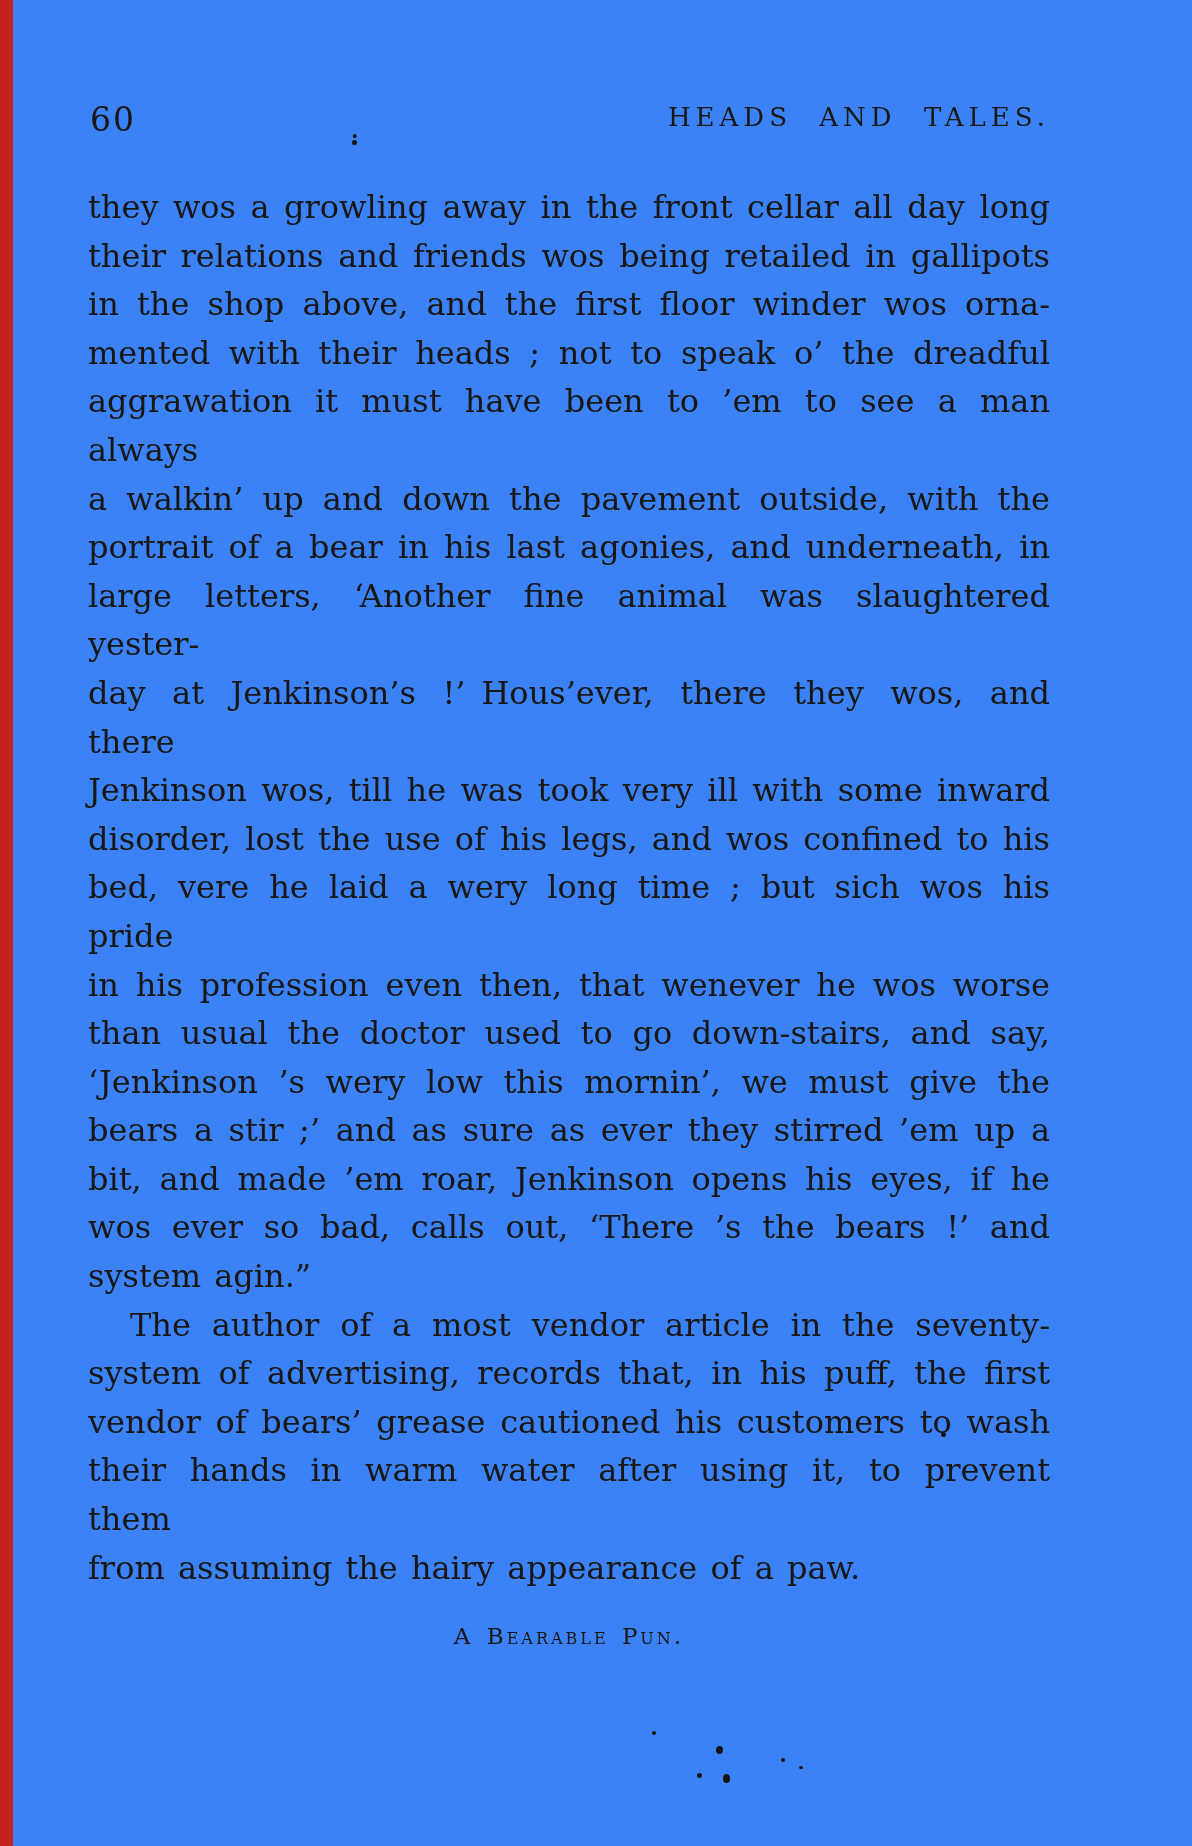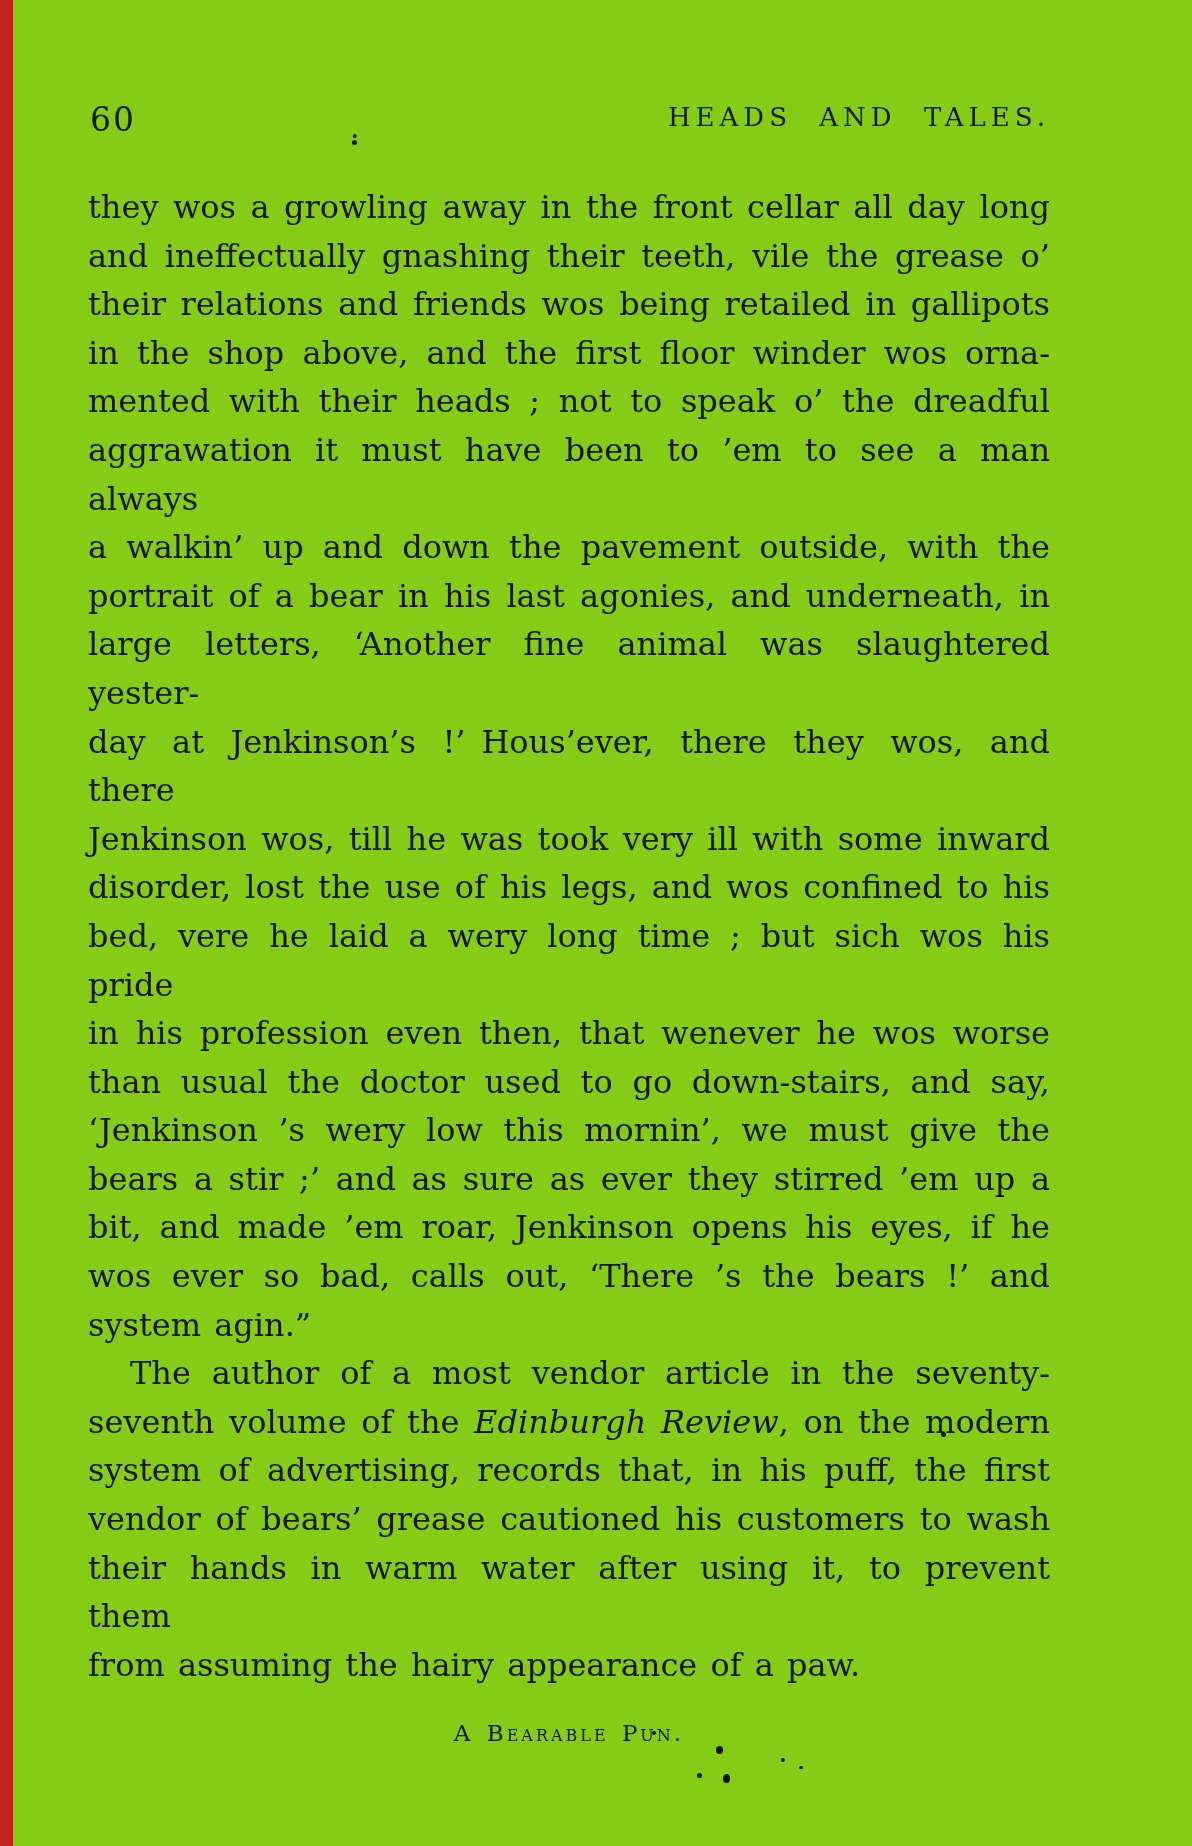--- a/index.html
+++ b/index.html
@@ -53,33 +53,32 @@
   }
   .speck{
     position:absolute;
     background:#15130f;
     border-radius:50%;
   }
 </style>
 </head>
 <body>
 
-<div class="page" style="background: #84cc16; color: rgb(25, 22, 19);">
+<div class="page" style="background: #3b82f6; color: rgb(25, 22, 19);">
   <div class="edge-stripe" style="background: rgb(195, 36, 29);"></div>
 
   <div class="page-header">
     <span class="page-number">60</span>
     <span class="header-dot">.</span>
     <span class="running-head">HEADS AND TALES.</span>
   </div>
 
   <div class="body-text">
       <div class="paragraph">
         <div class="line just"><span>they wos a growling away in the front cellar all day long</span></div>
-        <div class="line just"><span>and ineffectually gnashing their teeth, vile the grease o’</span></div>
         <div class="line just"><span>their relations and friends wos being retailed in gallipots</span></div>
         <div class="line just"><span>in the shop above, and the first floor winder wos orna-</span></div>
         <div class="line just"><span>mented with their heads ; not to speak o’ the dreadful</span></div>
         <div class="line just"><span>aggrawation it must have been to ’em to see a man always</span></div>
         <div class="line just"><span>a walkin’ up and down the pavement outside, with the</span></div>
         <div class="line just"><span>portrait of a bear in his last agonies, and underneath, in</span></div>
         <div class="line just"><span>large letters, ‘Another fine animal was slaughtered yester-</span></div>
         <div class="line just"><span>day at Jenkinson’s !’ Hous’ever, there they wos, and there</span></div>
         <div class="line just"><span>Jenkinson wos, till he was took very ill with some inward</span></div>
         <div class="line just"><span>disorder, lost the use of his legs, and wos confined to his</span></div>
@@ -87,21 +86,20 @@
         <div class="line just"><span>in his profession even then, that wenever he wos worse</span></div>
         <div class="line just"><span>than usual the doctor used to go down-stairs, and say,</span></div>
         <div class="line just"><span>‘Jenkinson ’s wery low this mornin’, we must give the</span></div>
         <div class="line just"><span>bears a stir ;’ and as sure as ever they stirred ’em up a</span></div>
         <div class="line just"><span>bit, and made ’em roar, Jenkinson opens his eyes, if he</span></div>
         <div class="line just"><span>wos ever so bad, calls out, ‘There ’s the bears !’ and</span></div>
         <div class="line"><span>system agin.”</span></div>
       </div>
       <div class="paragraph">
         <div class="line just indent"><span>The author of a most vendor article in the seventy-</span></div>
-        <div class="line just"><span>seventh volume of the </span><span class="it">Edinburgh Review</span><span>, on the modern</span></div>
         <div class="line just"><span>system of advertising, records that, in his puff, the first</span></div>
         <div class="line just"><span>vendor of bears’ grease cautioned his customers to wash</span></div>
         <div class="line just"><span>their hands in warm water after using it, to prevent them</span></div>
         <div class="line"><span>from assuming the hairy appearance of a paw.</span></div>
       </div>
       <div class="section-heading">A Bearable Pun.</div>
       <div class="paragraph">
         <div class="line just indent"></div>
       </div>
     </div>

